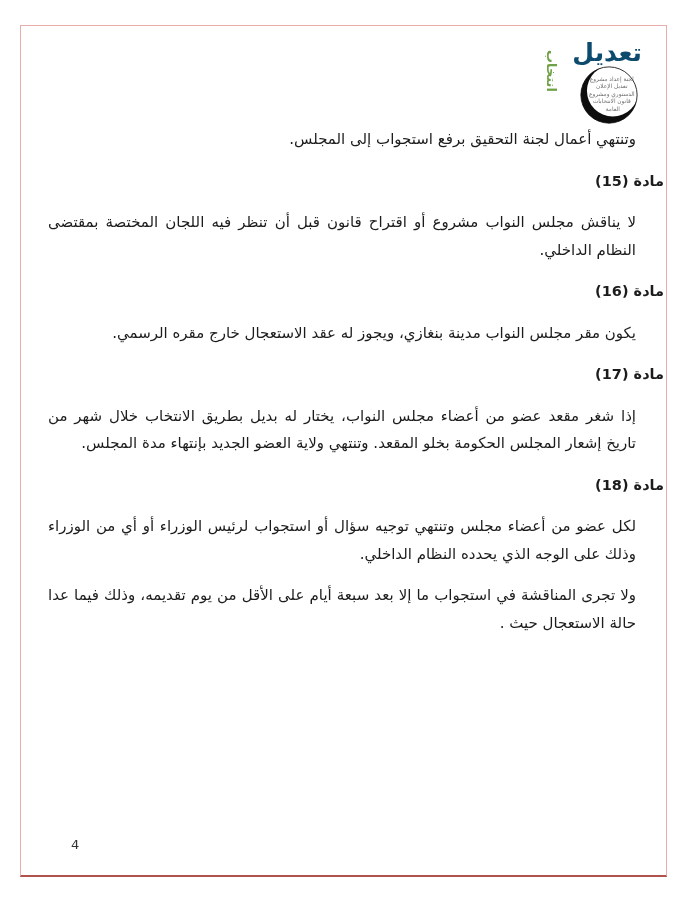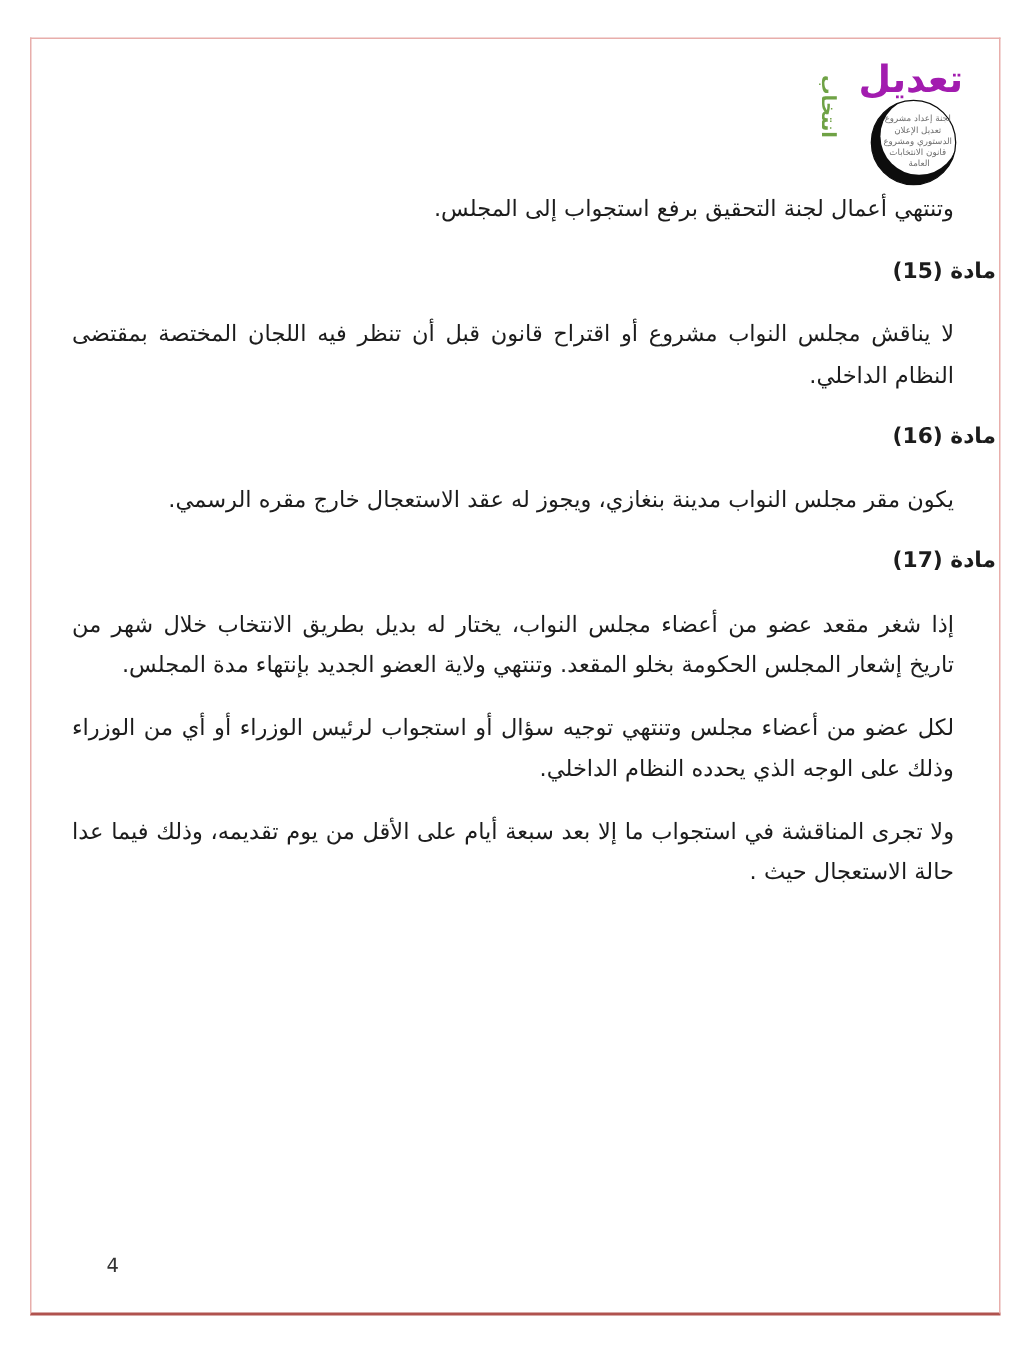--- a/index.html
+++ b/index.html
@@ -33,21 +33,21 @@
     width: 98px;
     height: 84px;
   }
   .logo-title {
     position: absolute;
     top: -2px;
     right: 0;
     font-size: 25px;
     font-weight: bold;
     line-height: 1.05;
-    color: #a21caf;
+    color: #0c4a6e;
     text-shadow: 0 0 1px #fff;
   }
   .logo-vertical {
     position: absolute;
     top: 8px;
     left: 0;
     height: 66px;
     writing-mode: vertical-rl;
     font-size: 13px;
     font-weight: bold;
@@ -121,19 +121,20 @@
   </div>
 
   <div class="content">
     <p>وتنتهي أعمال لجنة التحقيق برفع استجواب إلى المجلس.</p>
     <div class="article-heading">مادة (15)</div>
     <p>لا يناقش مجلس النواب مشروع أو اقتراح قانون قبل أن تنظر فيه اللجان المختصة بمقتضى النظام الداخلي.</p>
     <div class="article-heading">مادة (16)</div>
     <p>يكون مقر مجلس النواب مدينة بنغازي، ويجوز له عقد الاستعجال خارج مقره الرسمي.</p>
     <div class="article-heading">مادة (17)</div>
     <p>إذا شغر مقعد عضو من أعضاء مجلس النواب، يختار له بديل بطريق الانتخاب خلال شهر من تاريخ إشعار المجلس الحكومة بخلو المقعد. وتنتهي ولاية العضو الجديد بإنتهاء مدة المجلس.</p>
+    <div class="article-heading">مادة (18)</div>
     <p>لكل عضو من أعضاء مجلس وتنتهي توجيه سؤال أو استجواب  لرئيس الوزراء أو أي من الوزراء وذلك على الوجه الذي يحدده النظام الداخلي.</p>
     <p>ولا تجرى المناقشة في استجواب ما إلا بعد سبعة أيام على الأقل من يوم تقديمه، وذلك فيما عدا حالة الاستعجال حيث .</p>
   </div>
 
   <div class="page-number">4</div>
 
 </div>
 
 </body></html>

